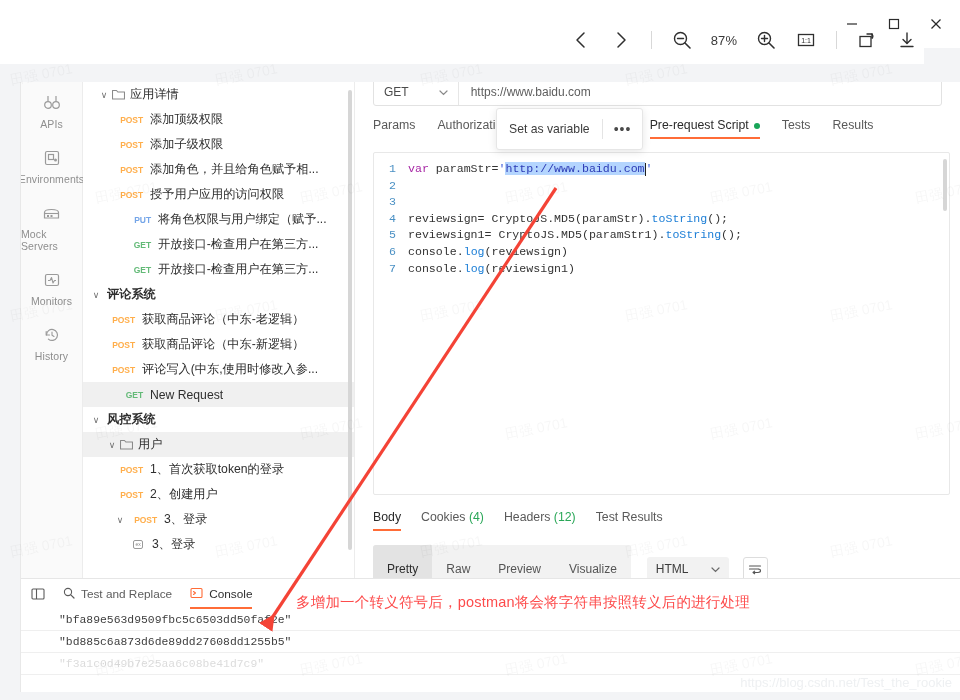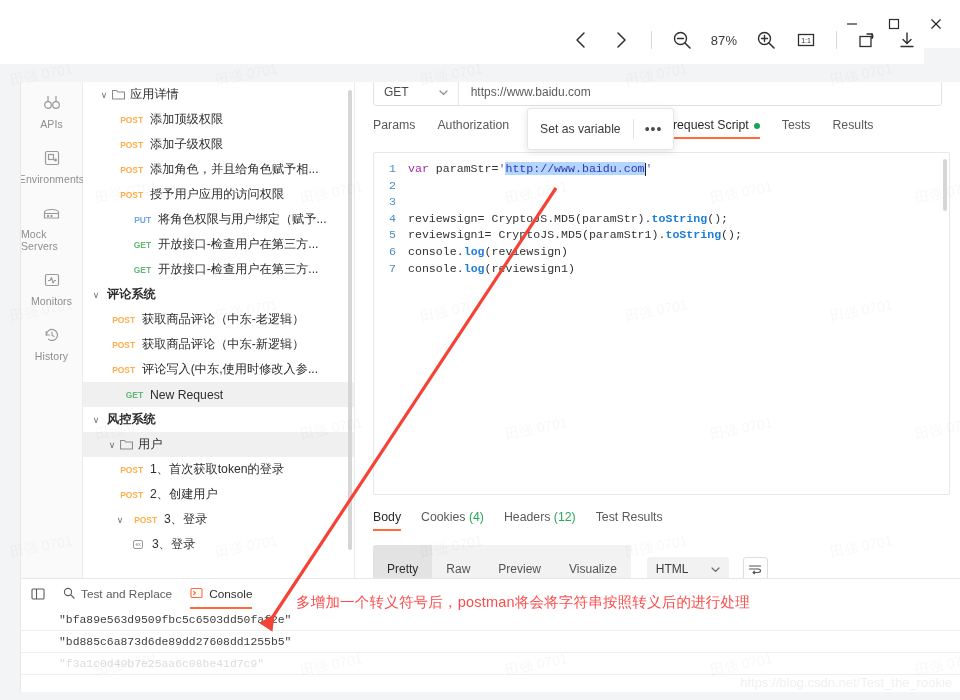--- a/index.html
+++ b/index.html
@@ -115,40 +115,40 @@
     display: flex; align-items: flex-start; gap: 22px; font-size: 12.3px; color: #5a5a5a;
   }
   .tab { cursor: pointer; padding-bottom: 7px; position: relative; white-space: nowrap; }
   .tab.active { color: #2b2b2b; }
   .tab.active::after {
     content: ""; position: absolute; left: 0; right: 0; bottom: 0; height: 2px; background: #ff6c37;
   }
   .dot-green { display: inline-block; width: 6px; height: 6px; border-radius: 50%; background: #18a558; margin-left: 5px; vertical-align: middle; }
 
   .tooltip {
-    position: absolute; left: 172px; top: 26px; height: 42px;
+    position: absolute; left: 141px; top: 26px; height: 42px;
     background: #ffffff; border: 1px solid #e6e6e6; border-radius: 3px;
     box-shadow: 0 2px 8px rgba(0,0,0,.10);
     display: flex; align-items: center; z-index: 12;
   }
   .tt-item { font-size: 12.2px; color: #3c3c3c; padding: 0 12px; cursor: pointer; white-space: nowrap; }
   .tt-sep { width: 1px; height: 20px; background: #e4e4e4; }
   .tt-dots { font-size: 14px; color: #4a4a4a; padding: 0 11px; letter-spacing: 1px; cursor: pointer; }
 
   .editor {
     position: absolute; left: 18px; top: 70px; right: 10px; height: 343px;
     border: 1px solid #e8e8e8; border-radius: 2px; background: #fff; overflow: hidden;
   }
   .code { padding: 8px 0 0 0; font-family: "Liberation Mono", monospace; font-size: 11.6px; line-height: 16.6px; }
   .cl { display: flex; }
   .ln { width: 34px; flex: 0 0 34px; text-align: right; padding-right: 12px; color: #4a90c4; }
   .ctext { white-space: pre; color: #333; }
   .kw { color: #a626a4; }
   .str { color: #3b5bdb; }
-  .fn { color: #1c7ed6; font-weight: bold; }
+  .fn { color: #1c7ed6; font-weight: normal; }
   .sel-str { background: #b4d5fe; color: #2b3ab5; }
   .caret { display: inline-block; width: 1px; background: #222; margin: 0 0 -2px 0; height: 13px; vertical-align: middle; }
   .ed-sb { position: absolute; right: 2px; top: 6px; width: 4px; height: 52px; background: #d6d6d6; border-radius: 2px; }
 
   
   .resp { position: absolute; left: 18px; top: 425px; right: 10px; }
   .resp-tabs { display: flex; align-items: center; gap: 20px; font-size: 12.3px; color: #5a5a5a; height: 26px; }
   .cnt-green { color: #2aa758; }
   .fmt-row { display: flex; align-items: center; gap: 0; margin-top: 12px; }
   .seg { background: #f2f2f2; border-radius: 3px; display: flex; overflow: hidden; }

